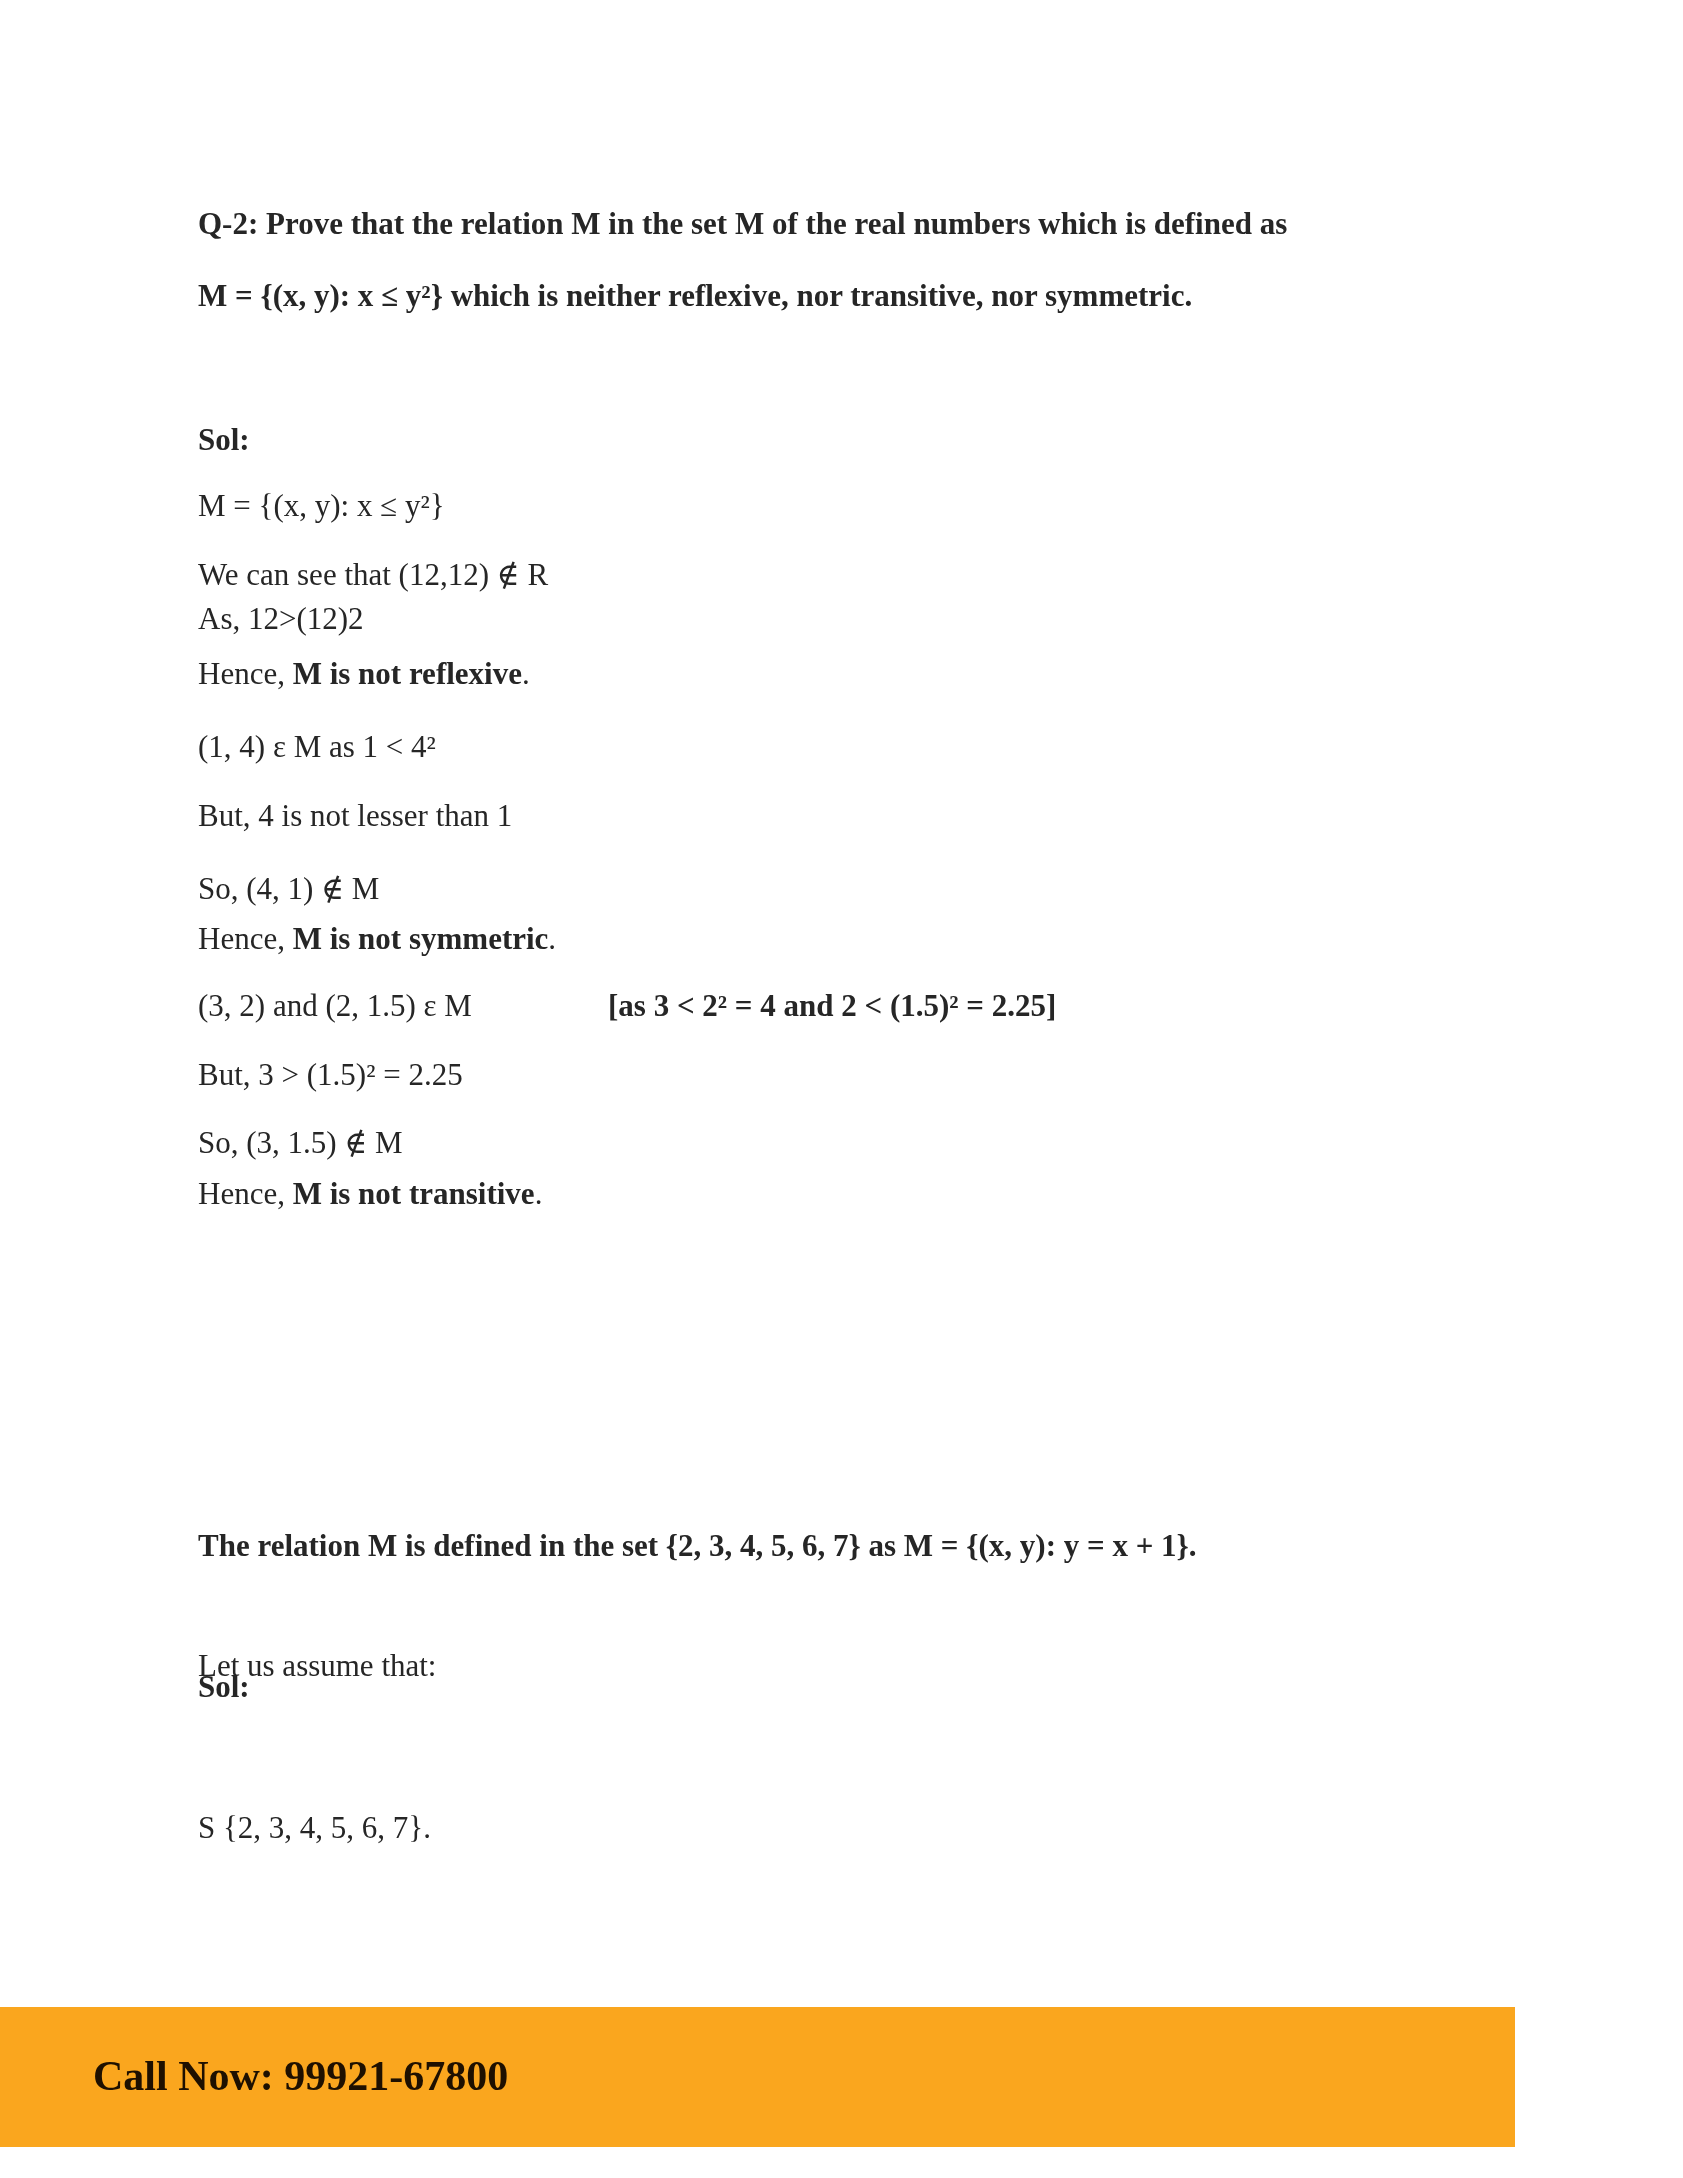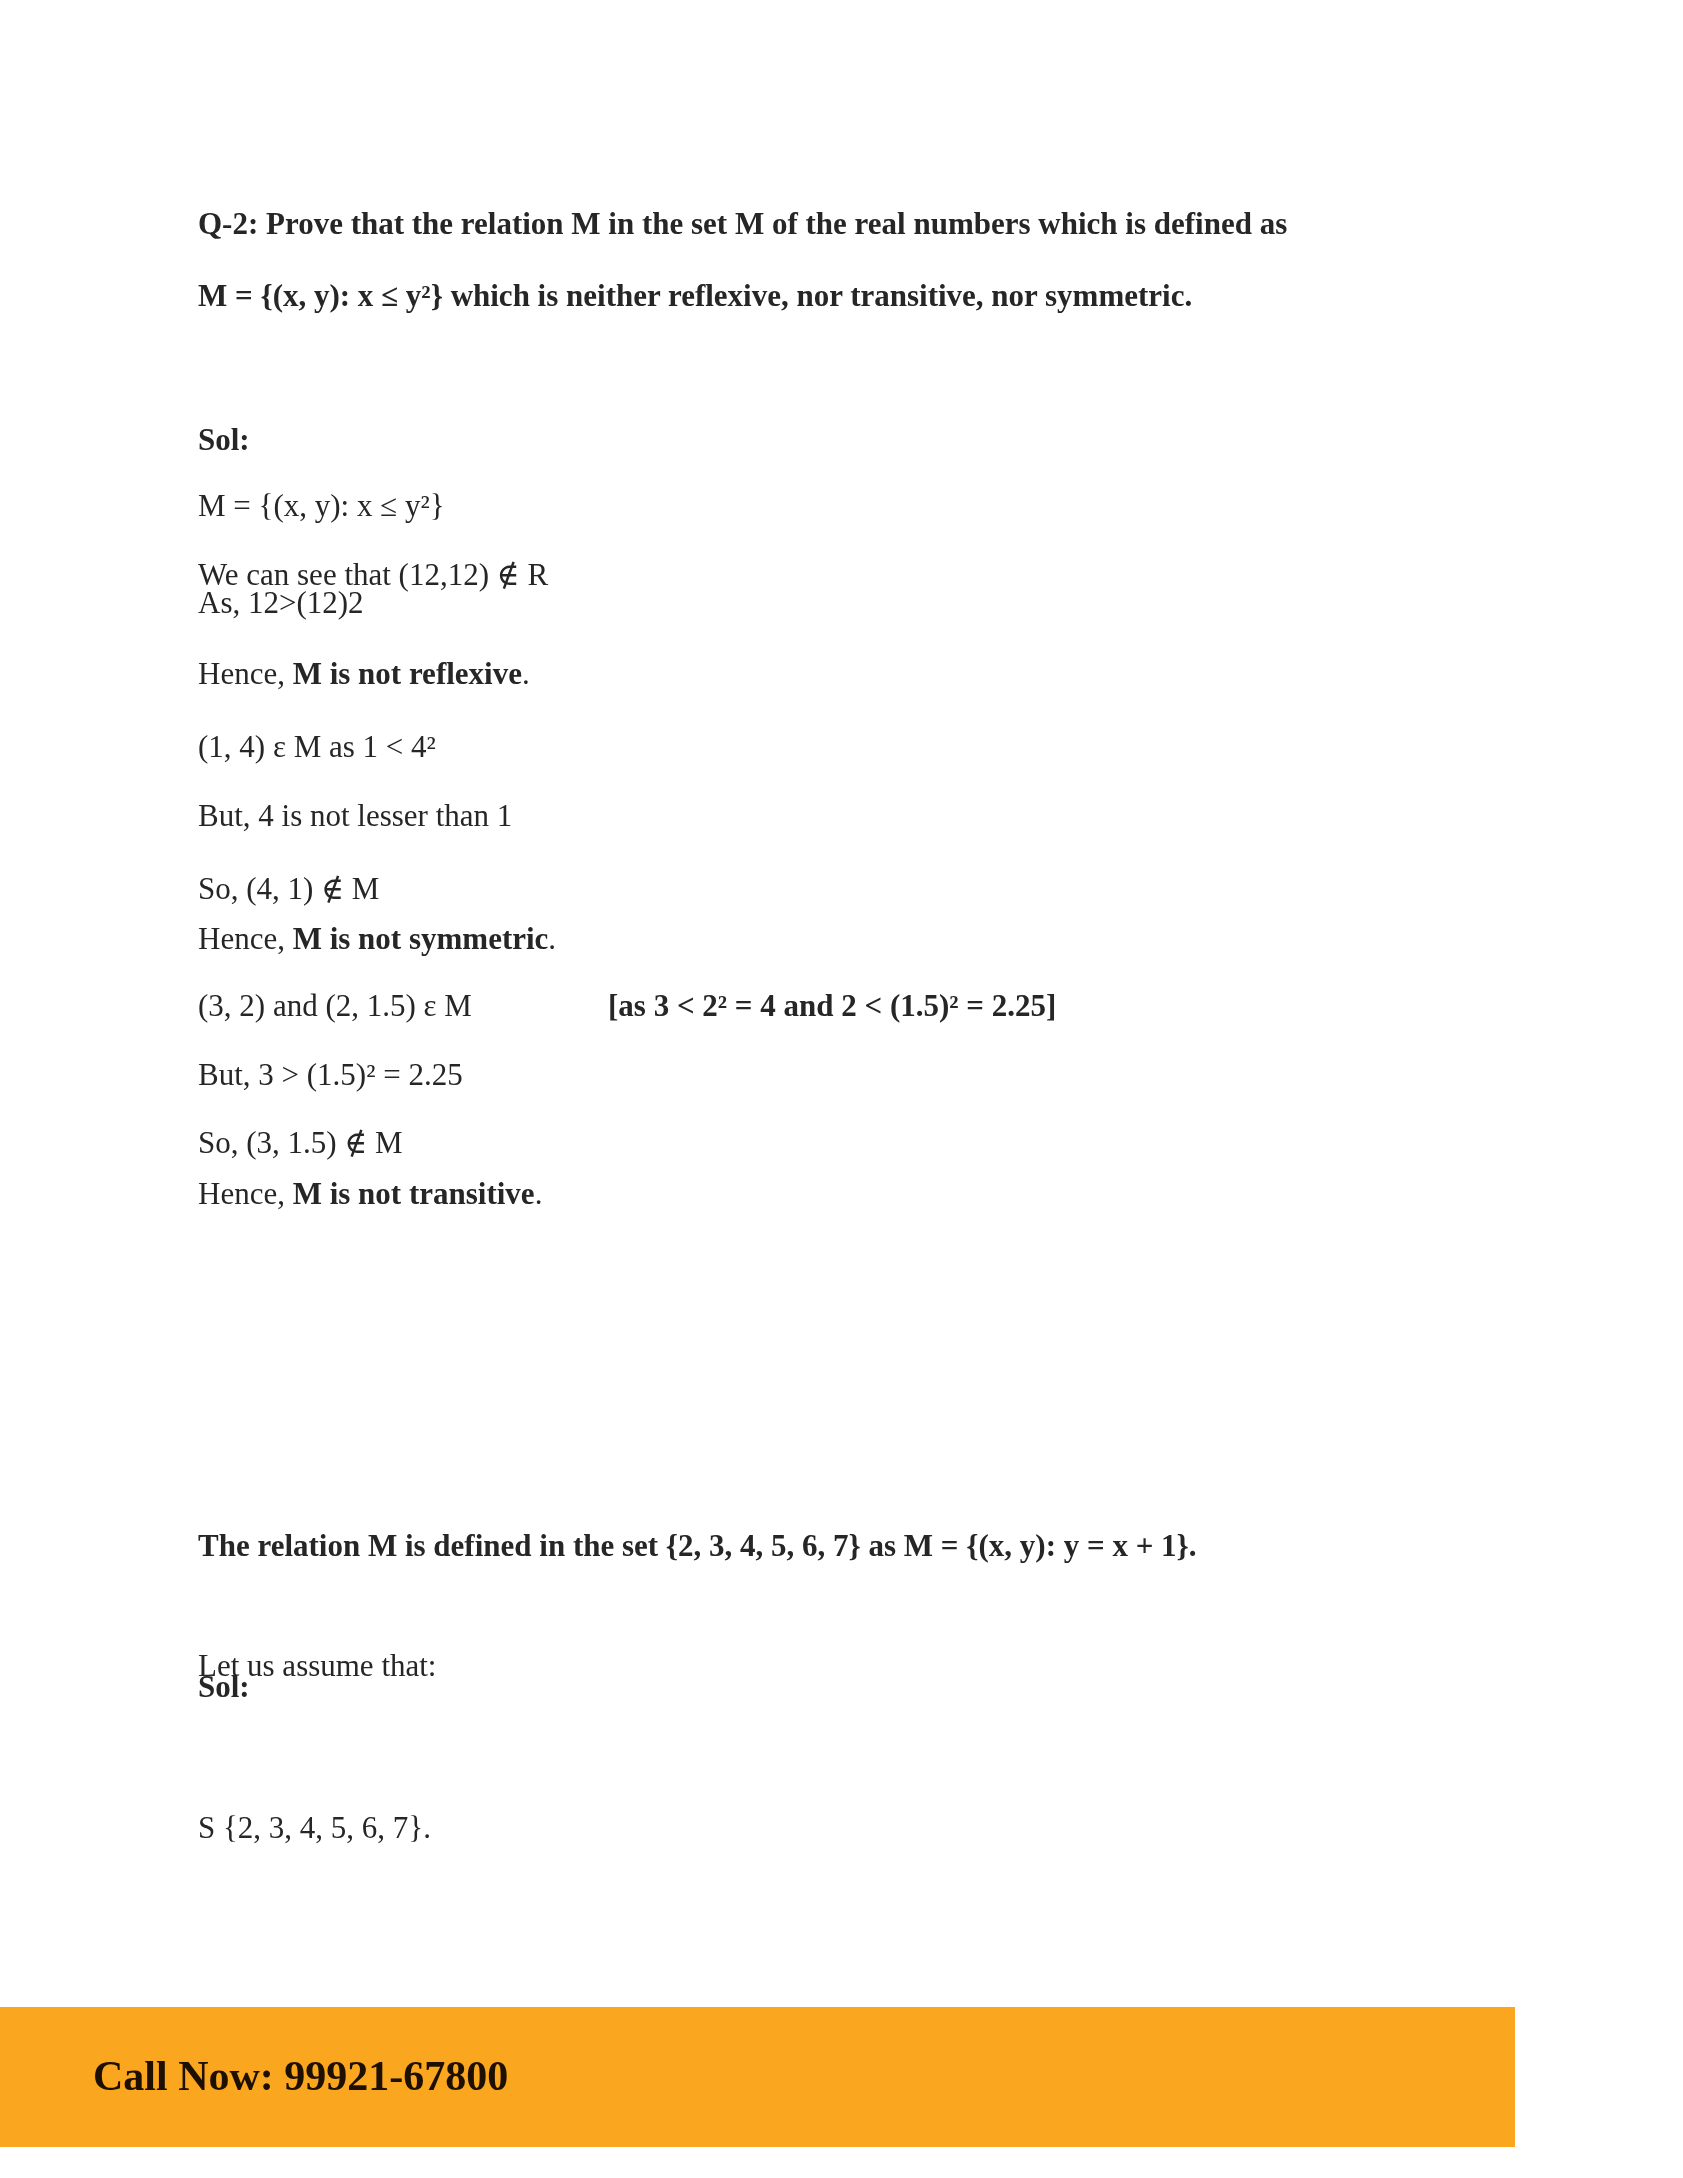--- a/index.html
+++ b/index.html
@@ -34,21 +34,21 @@
 
 <div class="page">
 
   <div class="line b" style="top:204px">Q-2: Prove that the relation M in the set M of the real numbers which is defined as</div>
   <div class="line b" style="top:276px">M = {(x, y): x ≤ y²} which is neither reflexive, nor transitive, nor symmetric.</div>
 
   <div class="line b" style="top:420px">Sol:</div>
 
   <div class="line" style="top:486px">M = {(x, y): x ≤ y²}</div>
   <div class="line" style="top:555px">We can see that (12,12) ∉ R</div>
-  <div class="line" style="top:583px">As, 12&gt;(12)2</div>
+  <div class="line" style="top:599px">As, 12&gt;(12)2</div>
 
   <div class="line" style="top:654px"><span>Hence, </span><span class="b">M is not reflexive</span><span>.</span></div>
 
   <div class="line" style="top:727px">(1, 4) ε M as 1 &lt; 4²</div>
   <div class="line" style="top:796px">But, 4 is not lesser than 1</div>
   <div class="line" style="top:869px">So, (4, 1) ∉ M</div>
 
   <div class="line" style="top:919px"><span>Hence, </span><span class="b">M is not symmetric</span><span>.</span></div>
 
   <div class="line" style="top:986px"><span class="seg-a">(3, 2) and (2, 1.5) ε M</span><span class="b">[as 3 &lt; 2² = 4 and 2 &lt; (1.5)² = 2.25]</span></div>

